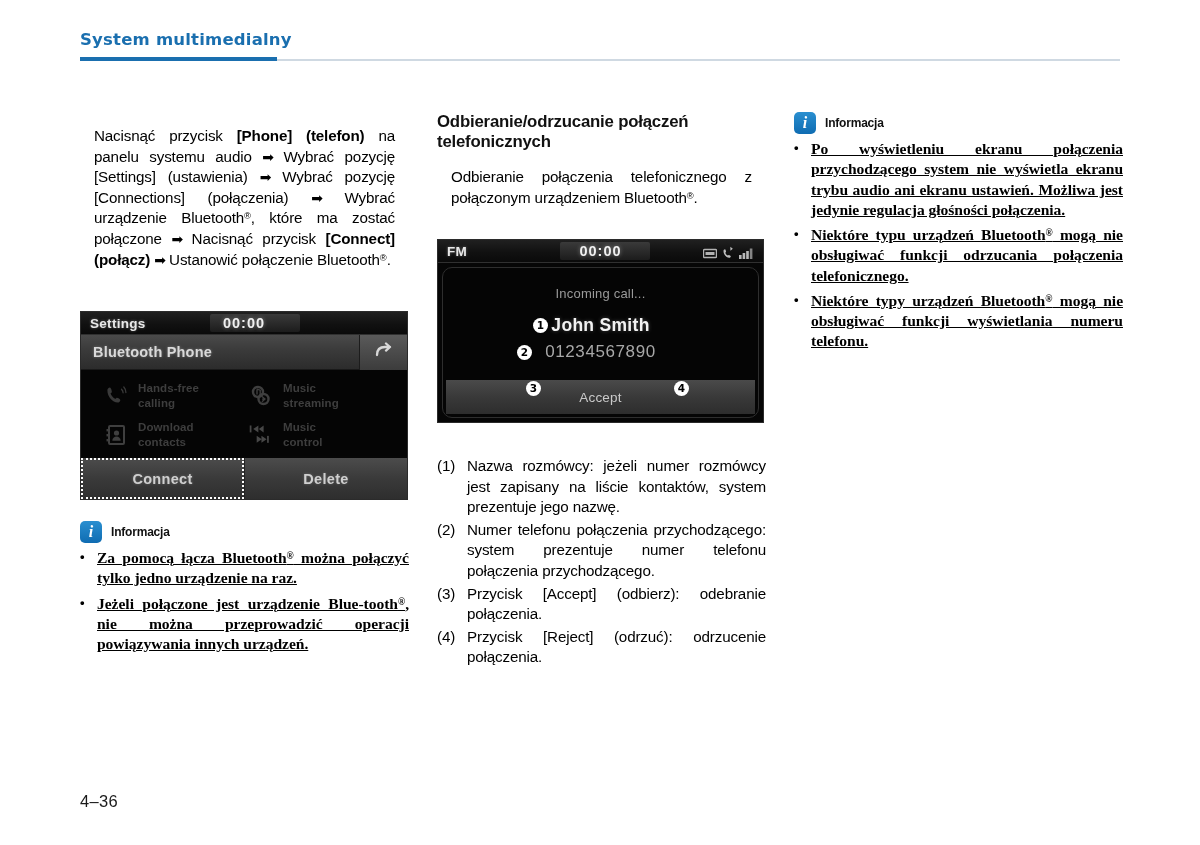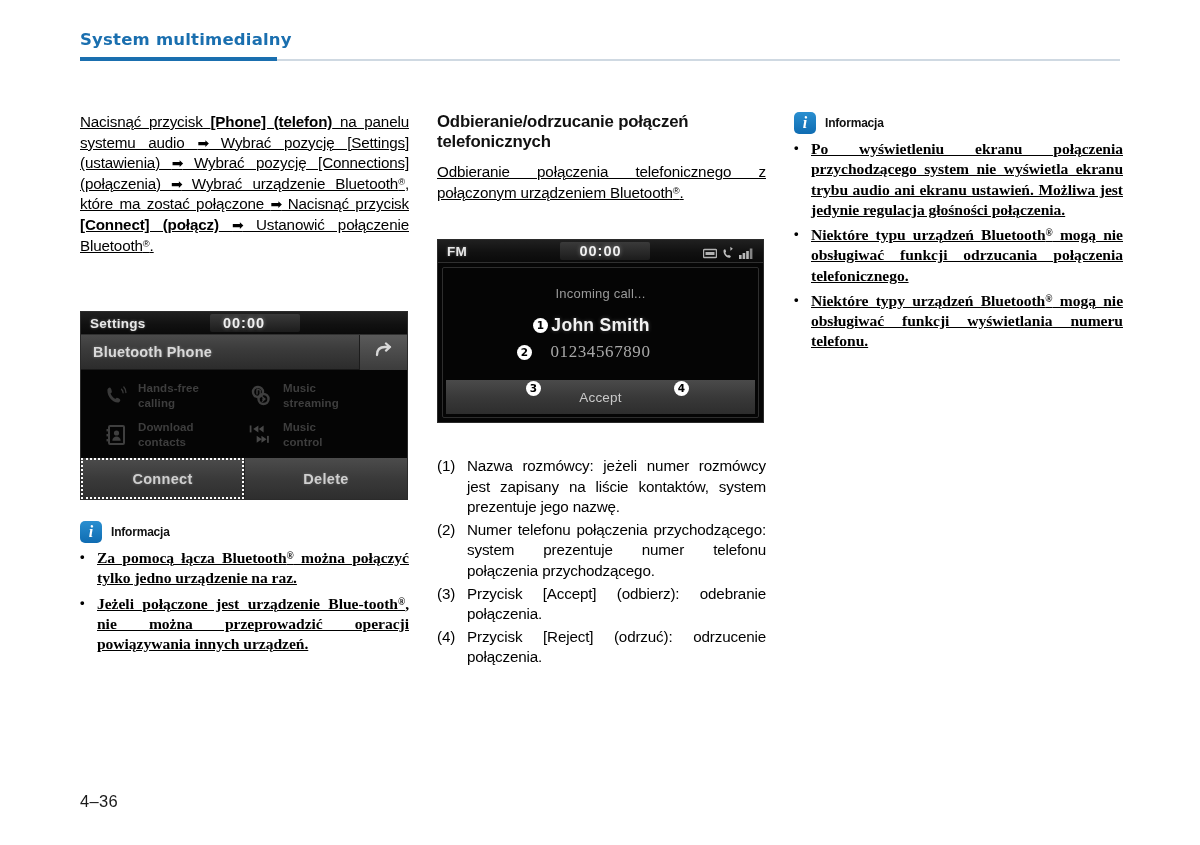--- a/index.html
+++ b/index.html
@@ -67,23 +67,22 @@
     font-size: 16.8px;
     color: #111;
     margin: 0 0 9px 0;
     line-height: 1.22;
     letter-spacing: -0.2px;
   }
   .body-just {
     font-size: 15.2px;
     line-height: 1.355;
     text-align: justify;
-    margin: 0;
+    margin: 14px;
     letter-spacing: -0.15px;
-    text-decoration: underline;
   }
   .body-just b { font-weight: bold; }
   .arrow { font-size: 14px; letter-spacing: -1px; }
   sup.reg { font-size: 0.62em; vertical-align: 0.42em; }
 
   
   .numlist { margin: 14px 0 0 0; }
   .numitem {
     display: flex;
     font-size: 15.2px;
@@ -264,21 +263,21 @@
   #call-device {
     position: absolute;
     left: 0px; top: 127px;
     width: 327px; height: 184px;
   }
   .call-body {
     position: absolute;
     left: 4px; right: 4px; top: 27px; bottom: 4px;
     background: #050505;
     border: 1px solid #2e2e2e;
-    border-radius: 2px;
+    border-radius: 10px;
   }
   .call-status {
     position: absolute;
     top: 18px; left: 0; right: 0;
     text-align: center;
     color: #9a9a9a;
     font-size: 13px;
     letter-spacing: 0.2px;
   }
   .call-name {
@@ -291,21 +290,20 @@
     letter-spacing: 0.3px;
     text-shadow: 0 0 4px rgba(255,255,255,.25);
   }
   .call-number {
     position: absolute;
     top: 74px; left: 0; right: 0;
     text-align: center;
     color: #a8a8a8;
     font-size: 17px;
     letter-spacing: 0.6px;
-    font-family: Liberation Serif, serif;
   }
   .call-buttons {
     position: absolute;
     left: 3px; right: 3px; bottom: 3px;
     height: 34px;
     display: flex; gap: 3px;
   }
   .call-btn {
     flex: 1 1 50%;
     background: linear-gradient(180deg,#4a4a4a 0%,#393939 50%,#2d2d2d 100%);

